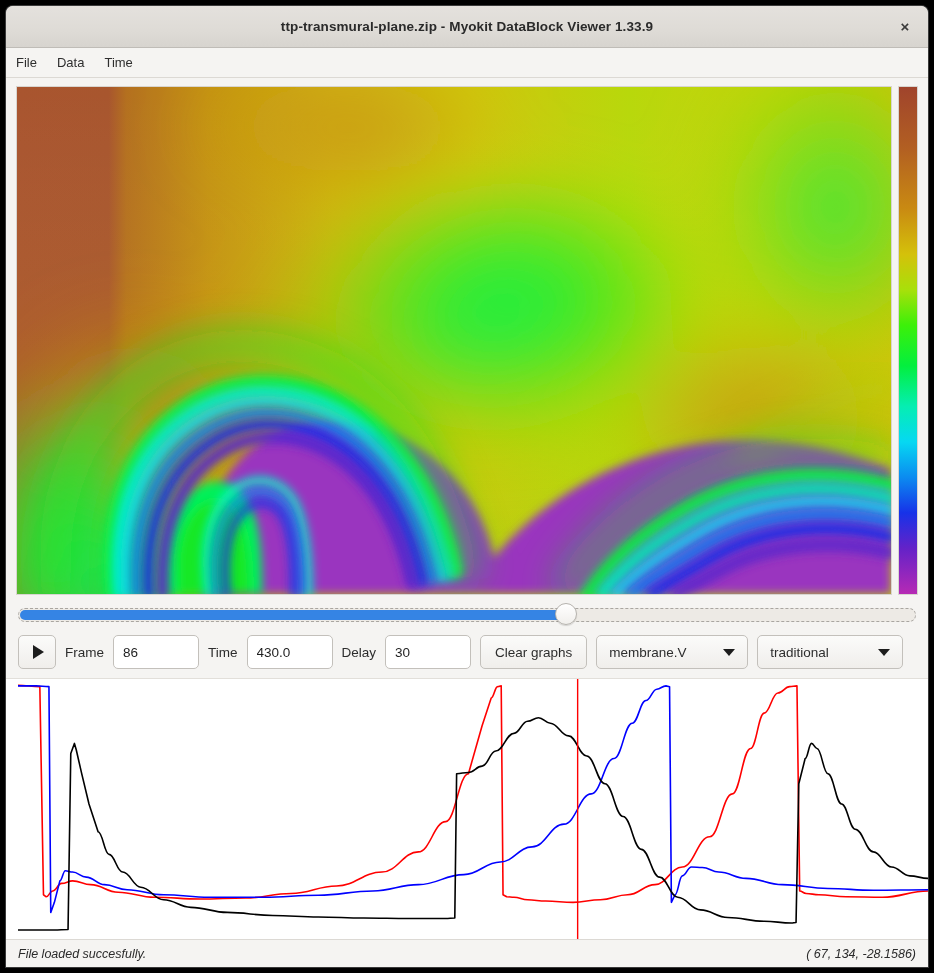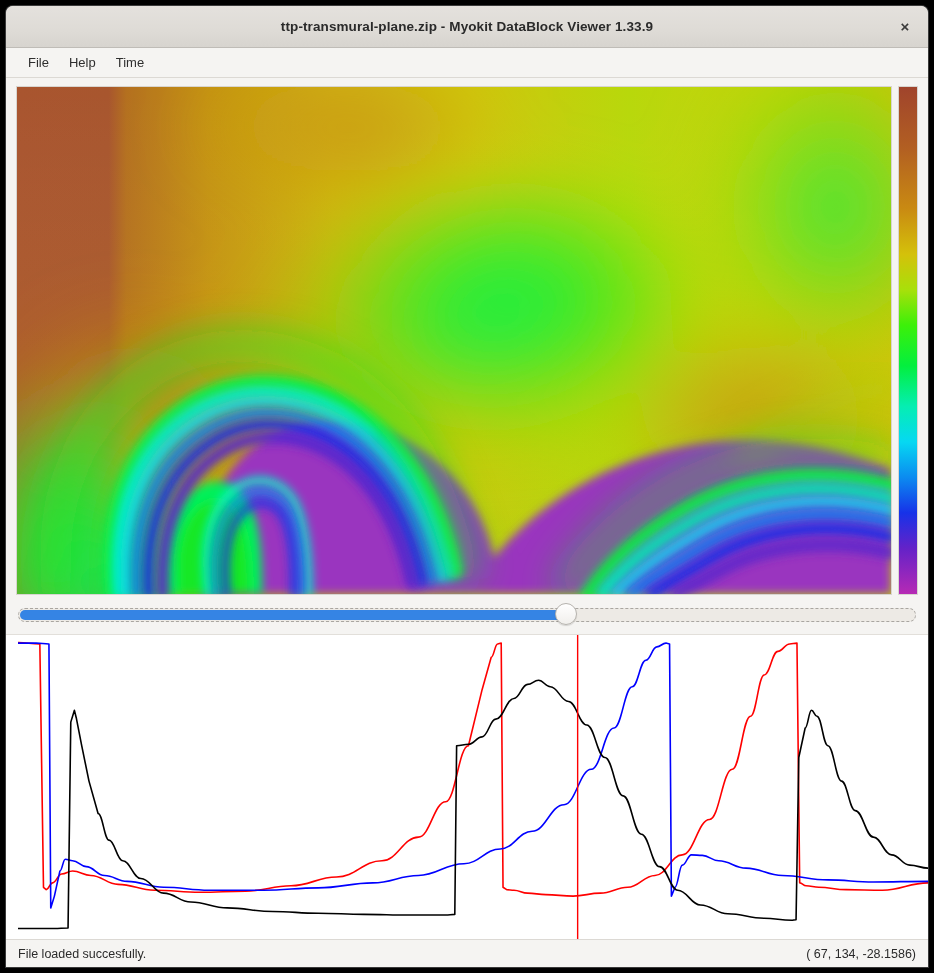--- a/index.html
+++ b/index.html
@@ -64,21 +64,21 @@
     border-radius: 3px;
   }
   
   .menubar {
     height: 29px;
     flex: 0 0 29px;
     background: #f5f4f2;
     border-bottom: 1px solid #dcd9d4;
     display: flex;
     align-items: center;
-    padding-left: 12px;
+    padding-left: 0;
   }
   .menu-item {
     font-size: 13px;
     color: #2e2e2e;
     padding: 3px 10px;
     cursor: default;
     border-radius: 3px;
   }
   
   .image-panel {
@@ -244,36 +244,37 @@
     border-top: 1px solid #dcd9d4;
     display: flex;
     align-items: center;
     padding: 0 12px;
     justify-content: space-between;
   }
   .status-left, .status-right {
     font-size: 12.5px;
     color: #2b2b2b;
     white-space: nowrap;
+    font-style: italic;
   }
 </style>
 </head>
 <body>
 
 <div id="app">
   <div class="window">
 
     <div class="titlebar">
       <span class="titlebar-text">ttp-transmural-plane.zip - Myokit DataBlock Viewer 1.33.9</span>
       <span class="close-btn">×</span>
     </div>
 
     <div class="menubar">
       <div class="menu-item">File</div>
-      <div class="menu-item">Help</div>
+      <div class="menu-item">Data</div>
       <div class="menu-item">Time</div>
     </div>
 
     <div class="image-panel">
       <div class="heatmap-wrap">
         <div class="heatmap">
           <svg class="graph-svg" viewBox="0 0 876 507" preserveAspectRatio="none">
             <defs>
 
               <linearGradient id="bgx" x1="0" y1="0" x2="1" y2="0">
@@ -497,20 +498,40 @@
         </div>
       </div>
     </div>
 
     <div class="slider-row">
       <div class="slider-track-outer"></div>
       <div class="slider-fill" id="sliderFill" style="width: 543.78px;"></div>
       <div class="slider-handle" id="sliderHandle" style="left: 547.78px;"></div>
     </div>
 
+    <div class="toolbar">
+      <div class="btn btn-play">
+        <span class="play-tri"></span>
+      </div>
+      <span class="field-label">Frame</span>
+      <input class="txtfield f-frame" type="text" value="86" style="">
+      <span class="field-label">Time</span>
+      <input class="txtfield f-time" type="text" value="430.0" style="">
+      <span class="field-label">Delay</span>
+      <input class="txtfield f-delay" type="text" value="30" style="">
+      <div class="btn">Clear graphs</div>
+      <div class="combo combo-var">
+        <span class="combo-label">membrane.V</span>
+        <span class="caret"></span>
+      </div>
+      <div class="combo combo-cmap">
+        <span class="combo-label">traditional</span>
+        <span class="caret"></span>
+      </div>
+    </div>
 
     <div class="graph-panel">
       <svg class="graph-svg" id="graphSvg" viewBox="0 0 922 268" preserveAspectRatio="none">
           <path d="M 12.00 6.60 C 21.17 6.60, 24.67 7.90, 33.84 7.90 L 37.48 222.40 L 40.21 224.48 C 42.89 224.48, 43.90 218.50, 46.58 218.50 C 50.40 218.50, 51.86 210.70, 55.68 210.70 C 60.27 210.70, 62.01 208.10, 66.60 208.10 C 74.24 208.10, 77.16 212.00, 84.80 212.00 C 96.27 212.00, 100.63 219.80, 112.10 219.80 C 127.39 219.80, 133.21 225.00, 148.50 225.00 C 167.61 225.00, 174.89 226.82, 194.00 226.82 C 213.11 226.82, 220.39 225.78, 239.50 225.78 C 258.61 225.78, 265.89 221.10, 285.00 221.10 C 304.11 221.10, 311.39 213.30, 330.50 213.30 C 349.61 213.30, 356.89 199.00, 376.00 199.00 C 391.29 199.00, 397.11 178.20, 412.40 178.20 C 423.87 178.20, 428.23 147.00, 439.70 147.00 C 449.25 147.00, 452.89 97.60, 462.45 97.60 L 476.10 48.20 L 485.20 19.60 C 487.88 19.60, 488.89 7.90, 491.57 7.90 L 495.21 7.12 L 497.03 222.40 L 500.67 224.48 C 503.73 224.48, 504.89 225.00, 507.95 225.00 C 513.68 225.00, 515.87 227.60, 521.60 227.60 C 529.24 227.60, 532.16 228.90, 539.80 228.90 C 551.27 228.90, 555.63 230.20, 567.10 230.20 C 578.57 230.20, 582.93 227.60, 594.40 227.60 C 605.87 227.60, 610.23 222.40, 621.70 222.40 C 633.17 222.40, 637.53 212.00, 649.00 212.00 C 660.47 212.00, 664.83 193.80, 676.30 193.80 C 687.77 193.80, 692.13 162.60, 703.60 162.60 C 713.15 162.60, 716.80 118.40, 726.35 118.40 C 733.99 118.40, 736.91 71.60, 744.55 71.60 C 750.28 71.60, 752.47 35.20, 758.20 35.20 C 763.93 35.20, 766.12 14.40, 771.85 14.40 C 776.82 14.40, 778.71 7.90, 783.68 7.90 C 786.74 7.90, 787.90 7.12, 790.96 7.12 L 793.69 218.50 C 796.37 218.50, 797.38 221.10, 800.06 221.10 C 805.41 221.10, 807.45 222.40, 812.80 222.40 C 824.27 222.40, 828.63 224.48, 840.10 224.48 C 855.39 224.48, 861.21 225.00, 876.50 225.00 C 895.61 225.00, 902.89 218.50, 922.00 218.50" fill="none" stroke="#ff0000" stroke-width="1.6" stroke-linejoin="round" vector-effect="non-scaling-stroke"></path>
           <path d="M 12.00 7.12 C 19.64 7.12, 22.56 7.12, 30.20 7.12 C 35.55 7.12, 37.59 7.90, 42.94 7.90 L 44.76 240.60 L 48.40 230.20 L 53.86 208.10 C 56.15 208.10, 57.03 197.70, 59.32 197.70 C 62.38 197.70, 63.54 199.00, 66.60 199.00 C 72.33 199.00, 74.52 204.20, 80.25 204.20 C 87.89 204.20, 90.81 212.00, 98.45 212.00 C 108.00 212.00, 111.64 217.20, 121.20 217.20 C 136.49 217.20, 142.31 222.40, 157.60 222.40 C 176.71 222.40, 183.99 225.00, 203.10 225.00 C 226.03 225.00, 234.77 225.00, 257.70 225.00 C 280.63 225.00, 289.37 222.92, 312.30 222.92 C 335.23 222.92, 343.97 218.50, 366.90 218.50 C 386.01 218.50, 393.29 212.00, 412.40 212.00 C 431.51 212.00, 438.79 201.60, 457.90 201.60 C 473.19 201.60, 479.01 188.60, 494.30 188.60 C 507.68 188.60, 512.77 173.00, 526.15 173.00 C 539.53 173.00, 544.62 149.60, 558.00 149.60 C 569.47 149.60, 573.83 118.40, 585.30 118.40 C 594.86 118.40, 598.50 82.00, 608.05 82.00 C 615.69 82.00, 618.61 45.60, 626.25 45.60 C 631.98 45.60, 634.17 22.20, 639.90 22.20 C 644.49 22.20, 646.23 10.50, 650.82 10.50 C 654.64 10.50, 656.10 7.12, 659.92 7.12 L 663.56 7.90 L 665.38 230.20 L 669.02 222.40 C 672.08 222.40, 673.24 202.90, 676.30 202.90 C 680.12 202.90, 681.58 193.80, 685.40 193.80 C 689.99 193.80, 691.73 194.32, 696.32 194.32 C 703.20 194.32, 705.82 199.00, 712.70 199.00 C 724.17 199.00, 728.53 205.50, 740.00 205.50 C 755.29 205.50, 761.11 212.00, 776.40 212.00 C 795.51 212.00, 802.79 215.90, 821.90 215.90 C 841.01 215.90, 848.29 217.72, 867.40 217.72 C 890.33 217.72, 899.07 217.20, 922.00 217.20" fill="none" stroke="#0000ff" stroke-width="1.6" stroke-linejoin="round" vector-effect="non-scaling-stroke"></path>
           <path d="M 12.00 258.80 C 27.29 258.80, 33.11 258.80, 48.40 258.80 C 54.13 258.80, 56.32 258.28, 62.05 258.28 L 64.78 76.80 L 68.42 66.40 L 70.24 72.90 L 75.70 97.60 L 82.98 128.80 L 92.08 157.40 C 96.67 157.40, 98.41 180.80, 103.00 180.80 C 108.73 180.80, 110.92 199.00, 116.65 199.00 C 124.29 199.00, 127.21 214.60, 134.85 214.60 C 144.41 214.60, 148.05 227.60, 157.60 227.60 C 169.07 227.60, 173.43 235.40, 184.90 235.40 C 200.19 235.40, 206.01 240.60, 221.30 240.60 C 240.41 240.60, 247.69 243.72, 266.80 243.72 C 285.91 243.72, 293.19 245.28, 312.30 245.28 C 331.41 245.28, 338.69 246.32, 357.80 246.32 C 376.91 246.32, 384.19 246.84, 403.30 246.84 C 418.59 246.84, 424.41 246.84, 439.70 246.84 C 443.52 246.84, 444.98 246.32, 448.80 246.32 L 450.62 97.60 C 455.59 97.60, 457.48 96.30, 462.45 96.30 C 468.18 96.30, 470.37 89.80, 476.10 89.80 C 481.83 89.80, 484.02 74.20, 489.75 74.20 C 497.39 74.20, 500.31 56.00, 507.95 56.00 C 513.68 56.00, 515.87 43.52, 521.60 43.52 C 526.19 43.52, 527.93 39.88, 532.52 39.88 C 537.49 39.88, 539.38 45.60, 544.35 45.60 C 551.99 45.60, 554.91 58.60, 562.55 58.60 C 570.19 58.60, 573.11 79.40, 580.75 79.40 C 588.39 79.40, 591.31 108.00, 598.95 108.00 C 606.59 108.00, 609.51 141.80, 617.15 141.80 C 624.79 141.80, 627.71 175.60, 635.35 175.60 C 642.99 175.60, 645.91 204.20, 653.55 204.20 C 661.19 204.20, 664.11 225.00, 671.75 225.00 C 681.30 225.00, 684.95 238.00, 694.50 238.00 C 705.97 238.00, 710.33 245.80, 721.80 245.80 C 737.09 245.80, 742.91 249.70, 758.20 249.70 C 769.67 249.70, 774.03 251.52, 785.50 251.52 C 787.41 251.52, 788.14 251.00, 790.05 251.00 L 792.78 108.00 L 799.15 82.00 C 801.83 82.00, 802.84 66.40, 805.52 66.40 C 807.81 66.40, 808.69 71.60, 810.98 71.60 C 815.57 71.60, 817.31 97.60, 821.90 97.60 C 827.63 97.60, 829.82 128.80, 835.55 128.80 C 841.28 128.80, 843.47 154.80, 849.20 154.80 C 856.84 154.80, 859.76 178.20, 867.40 178.20 C 875.04 178.20, 877.96 193.80, 885.60 193.80 C 893.24 193.80, 896.16 202.90, 903.80 202.90 C 911.44 202.90, 914.36 205.50, 922.00 205.50" fill="none" stroke="#000000" stroke-width="1.6" stroke-linejoin="round" vector-effect="non-scaling-stroke"></path>
           <line x1="571.65" y1="0" x2="571.65" y2="268" stroke="#ff0000" stroke-width="1.4" vector-effect="non-scaling-stroke"></line>
         </svg>
     </div>
 

